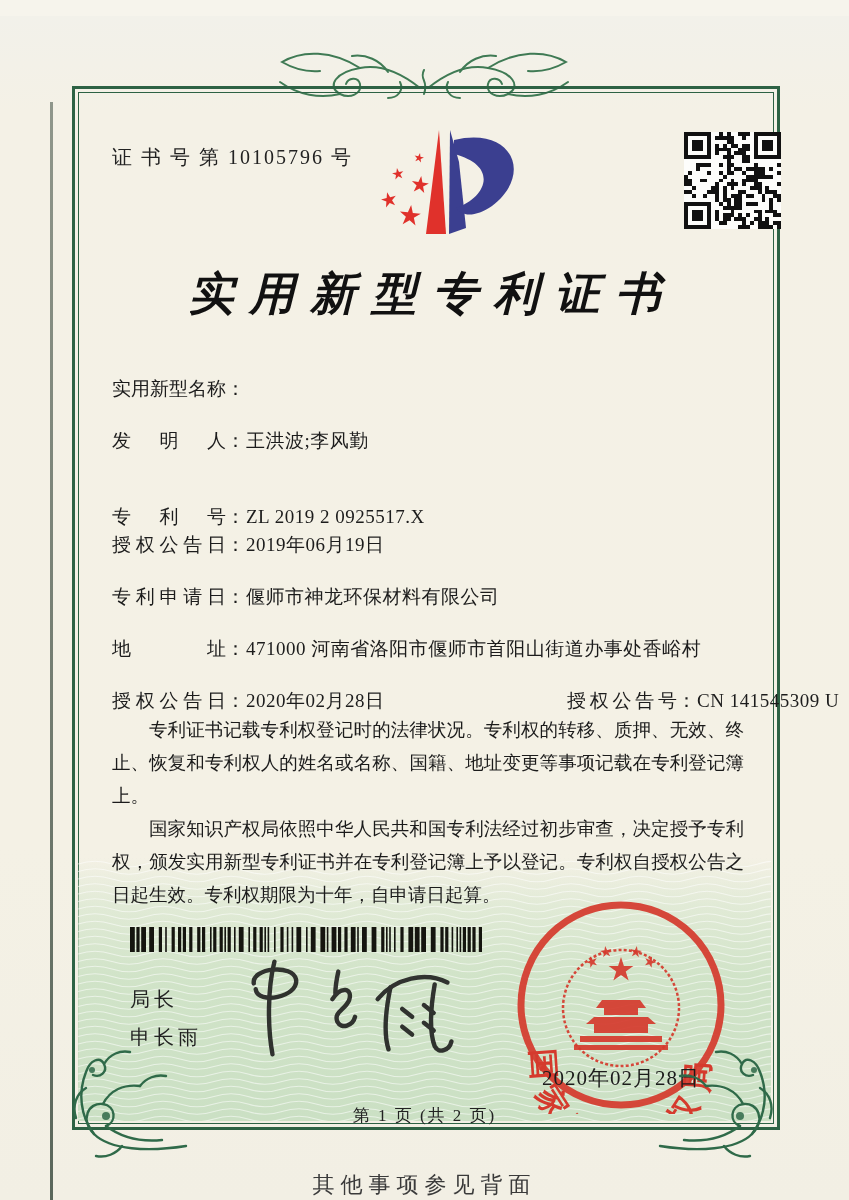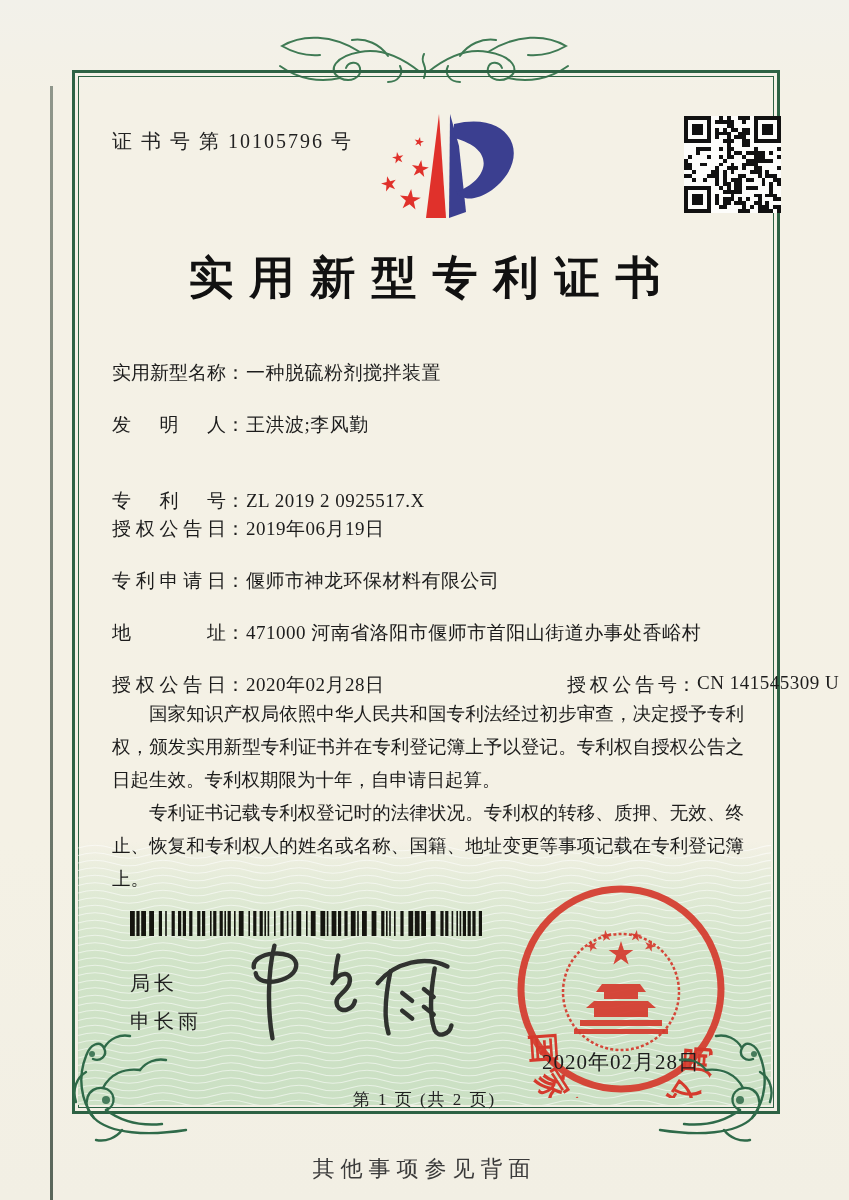--- a/index.html
+++ b/index.html
@@ -1,45 +1,45 @@
 <!DOCTYPE html>
 <html><head>
 <meta charset="utf-8">
 <style>
   html,body{margin:0;padding:0;}
   body{
     width:849px;height:1200px;position:relative;overflow:hidden;
     background:#f6f4ec;
     font-family:"Liberation Serif","DejaVu Serif",serif;
   }
-  .page{position:absolute;inset:0;background:linear-gradient(180deg,#f2f1ea 0%,#f4f1e6 8%,#f4f1e5 70%,#f2efe4 100%);}
+  .page{position:absolute;inset:0;background:linear-gradient(180deg,#f2f1ea 0%,#f4f1e6 8%,#f4f1e5 70%,#f2efe4 100%);margin-top:16px;}
   .scan-edge{position:absolute;left:50px;top:86px;width:3px;height:1114px;
     background:linear-gradient(180deg,rgba(60,76,64,.55),rgba(38,56,44,.75));}
   
   .border-outer{position:absolute;left:72px;top:70px;width:702px;height:1038px;
     border:3px solid #2d6244;}
   .border-inner{position:absolute;inset:3px;border:1px solid #2d6244;}
   
   .green-band{position:absolute;left:78px;top:842px;width:693px;height:263px;overflow:hidden;
     background:linear-gradient(180deg,rgba(210,229,202,0) 0%,rgba(210,229,202,.55) 18%,rgba(205,226,197,.9) 45%,#cbe0c4 100%);}
   .green-band svg{position:absolute;left:0;top:0;}
 
   .cert-no{position:absolute;left:112px;top:128px;font-size:20px;letter-spacing:2px;color:#222;}
 
   .logo-wrap{position:absolute;left:362px;top:106px;width:176px;height:132px;}
   .qr-wrap{position:absolute;left:684px;top:116px;width:97px;height:97px;background:#fdfdfb;}
 
   .title{position:absolute;left:0;top:248px;width:100%;text-align:center;
-    font-size:45px;font-weight:600;color:#111;letter-spacing:16px;text-indent:16px;}
+    font-size:45px;font-weight:600;color:#111;letter-spacing:16px;text-indent:16px;font-style:italic;}
 
   .frow{position:absolute;left:112px;font-size:19px;color:#1c1c1c;display:flex;align-items:baseline;white-space:nowrap;}
   .flabel{display:inline-block;width:114px;text-align:justify;text-align-last:justify;}
   .colon{display:inline-block;width:20px;}
   .fvalue{letter-spacing:.5px;}
-  .grant-group2{position:absolute;left:455px;top:0;display:flex;align-items:flex-start;}
+  .grant-group2{position:absolute;left:455px;top:0;display:flex;align-items:center;}
   .grant-group2 .flabel{width:110px;}
 
   .paras{position:absolute;left:112px;top:698px;width:632px;font-size:18.5px;line-height:33px;color:#1b1b1b;text-align:justify;}
   .paras p{margin:0;text-indent:2em;}
 
   .barcode-wrap{position:absolute;left:130px;top:911px;width:352px;height:25px;z-index:3;}
 
   .signer-title{position:absolute;left:130px;top:970px;font-size:20px;letter-spacing:4px;color:#222;z-index:3;}
   .signer-name{position:absolute;left:130px;top:1008px;font-size:20px;letter-spacing:4px;color:#222;z-index:3;}
   .signature{position:absolute;left:240px;top:932px;width:235px;height:118px;z-index:3;}
@@ -347,21 +347,20 @@
       <rect x="0" y="18" width="7" height="7" fill="#111"></rect>
       <rect x="1" y="19" width="5" height="5" fill="#fdfdfb"></rect>
       <rect x="2" y="20" width="3" height="3" fill="#111"></rect>
     </svg>
 
   <div class="title">实用新型专利证书</div>
 
   <div class="frow" style="top:360px">
     <span class="flabel">实用新型名称</span>
       <span class="colon">：</span>
-    <span class="fvalue">一种脱硫粉剂搅拌装置</span>
   </div>
   <div class="frow" style="top:412px">
     <span class="flabel">发明人</span>
       <span class="colon">：</span>
     <span class="fvalue">王洪波;李风勤</span>
   </div>
   <div class="frow" style="top:488px">
     <span class="flabel">专利号</span>
       <span class="colon">：</span>
     <span class="fvalue">ZL 2019 2 0925517.X</span>
@@ -386,22 +385,22 @@
       <span class="colon">：</span>
     <span class="fvalue">2020年02月28日</span>
     <span class="grant-group2">
       <span class="flabel">授权公告号</span>
         <span class="colon">：</span>
       <span class="fvalue">CN 141545309 U</span>
     </span>
   </div>
 
   <div class="paras">
+    <p>专利证书记载专利权登记时的法律状况。专利权的转移、质押、无效、终止、恢复和专利权人的姓名或名称、国籍、地址变更等事项记载在专利登记簿上。</p>
     <p>国家知识产权局依照中华人民共和国专利法经过初步审查，决定授予专利权，颁发实用新型专利证书并在专利登记簿上予以登记。专利权自授权公告之日起生效。专利权期限为十年，自申请日起算。</p>
-    <p>专利证书记载专利权登记时的法律状况。专利权的转移、质押、无效、终止、恢复和专利权人的姓名或名称、国籍、地址变更等事项记载在专利登记簿上。</p>
   </div>
 
   <svg class="barcode-wrap" id="barcode" viewBox="0 0 352 25" preserveAspectRatio="none">
       <rect x="0" y="0" width="4.800000000000001" height="25" fill="#15150f"></rect>
       <rect x="6.4" y="0" width="3.2" height="25" fill="#15150f"></rect>
       <rect x="11.200000000000001" y="0" width="4.800000000000001" height="25" fill="#15150f"></rect>
       <rect x="19.2" y="0" width="4.800000000000001" height="25" fill="#15150f"></rect>
       <rect x="28.8" y="0" width="3.2" height="25" fill="#15150f"></rect>
       <rect x="35.2" y="0" width="1.6" height="25" fill="#15150f"></rect>
       <rect x="41.60000000000001" y="0" width="3.2" height="25" fill="#15150f"></rect>

